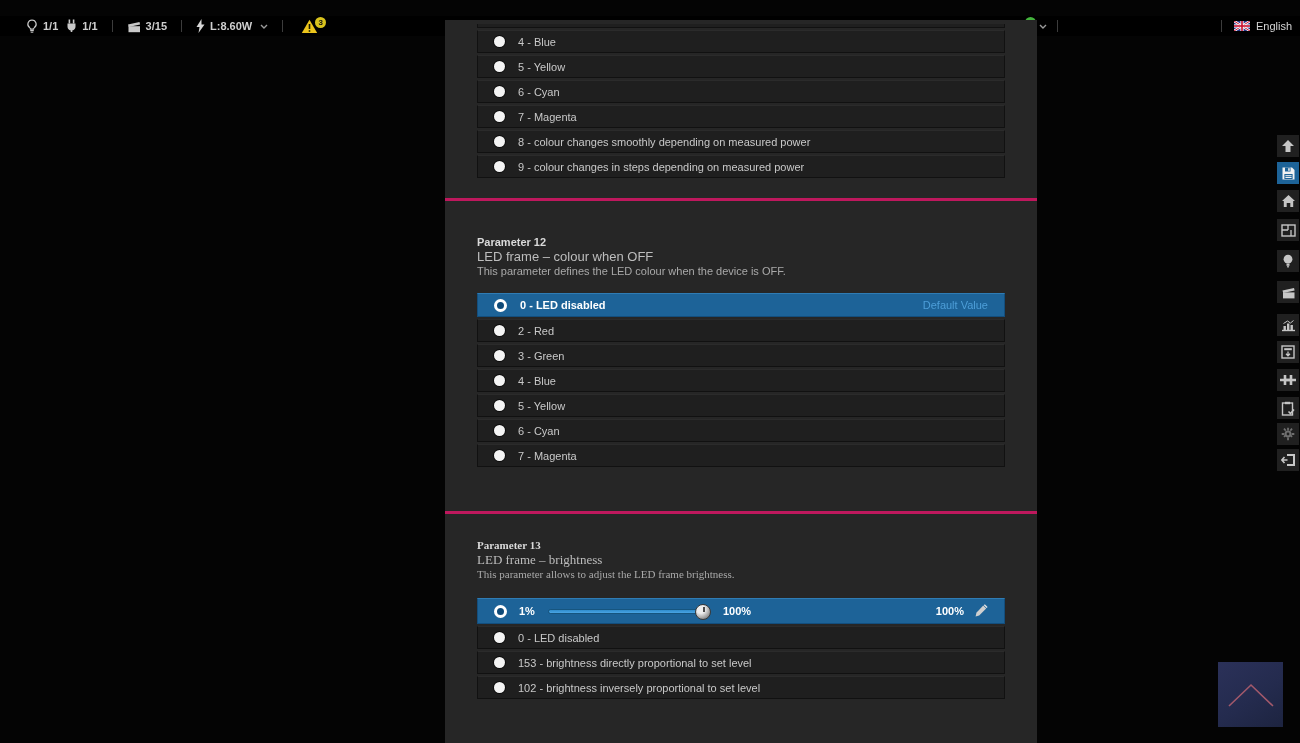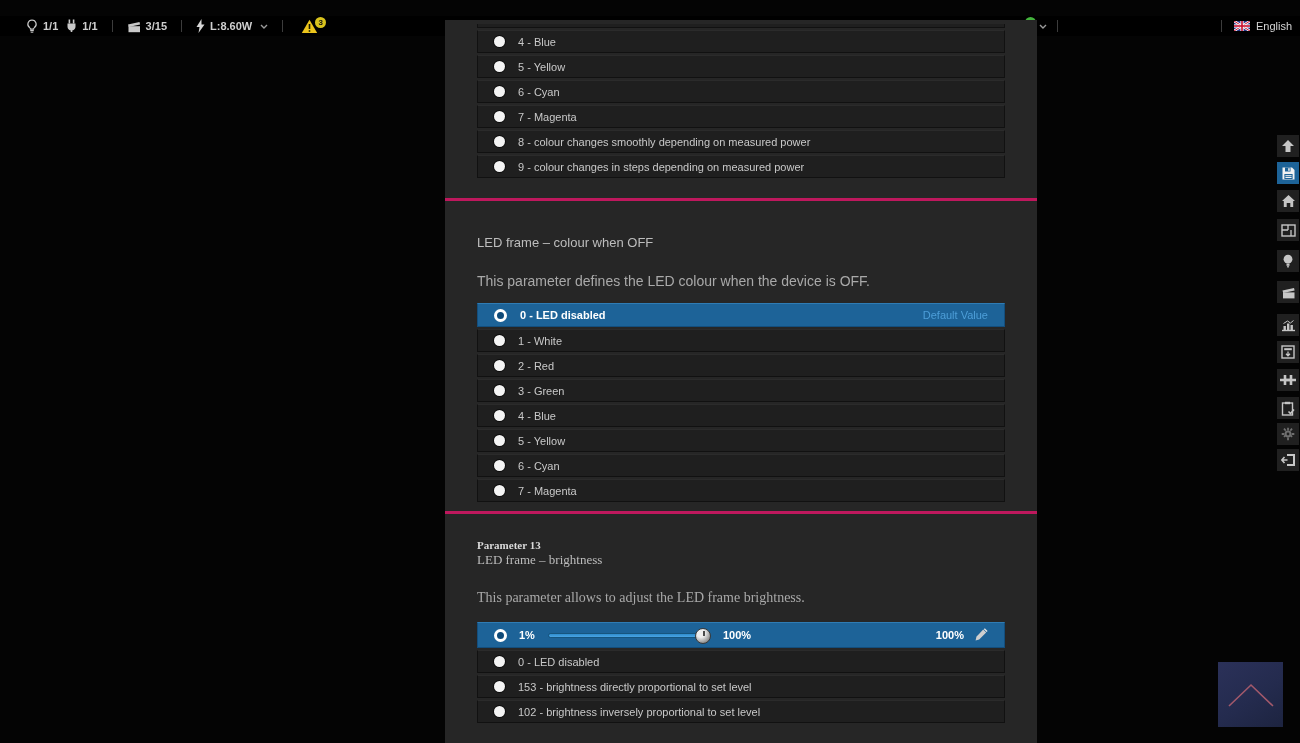--- a/index.html
+++ b/index.html
@@ -31,21 +31,21 @@
   
   .panel { position:absolute; left:445px; top:20px; width:592px; height:723px; background:#be185d; }
   .sec { position:absolute; left:0; width:592px; background:#262626; }
   .sec1 { top:0; height:178px; }
   .sec2 { top:181px; height:310px; }
   .sec3 { top:494px; height:229px; }
   .sec-head { padding:34px 32px 0 32px; }
   .sec3 .sec-head { padding-top:24px;font-family:Liberation Serif, serif; }
   .param-title { font-size:11px; font-weight:bold; color:#dadada; line-height:14px; }
   .param-name { font-size:13px; color:#bdbdbd; line-height:14px; margin-top:1px; }
-  .param-desc { font-size:14px; color:#a9a9a9; line-height:14px;margin-top:24px; }
+  .param-desc { font-size:11px; color:#a9a9a9; line-height:14px; }
   .rows { margin:0 32px; width:528px; }
   .sec1 .rows { padding-top:4px; }
   .sec2 .rows { margin-top:15px; }
   .sec3 .rows { margin-top:17px; }
   .row {
     height:23px; margin-bottom:2px; background:#1f1f1f;
     border:1px solid #111; border-top-color:#2b2b2b;
     display:flex; align-items:center; padding:0 16px; cursor:pointer;
   }
   .row-partial { height:4px; margin-bottom:2px; background:#1f1f1f; border:1px solid #111; border-top:none; }
@@ -211,32 +211,29 @@
         </div>
         <div class="row">
           <span class="radio"></span>
           <span class="row-label">9 - colour changes in steps depending on measured power</span>
         </div>
       </div>
     </section>
 
     <section class="sec sec2">
       <div class="sec-head">
+        <div class="param-title">Parameter 12</div>
         <div class="param-name">LED frame – colour when OFF</div>
         <div class="param-desc">This parameter defines the LED colour when the device is OFF.</div>
       </div>
       <div class="rows">
         <div class="row selected">
           <span class="radio"></span>
           <span class="row-label">0 - LED disabled</span>
           <span class="default-label">Default Value</span>
-        </div>
-        <div class="row">
-          <span class="radio"></span>
-          <span class="row-label">1 - White</span>
         </div>
         <div class="row">
           <span class="radio"></span>
           <span class="row-label">2 - Red</span>
         </div>
         <div class="row">
           <span class="radio"></span>
           <span class="row-label">3 - Green</span>
         </div>
         <div class="row">

